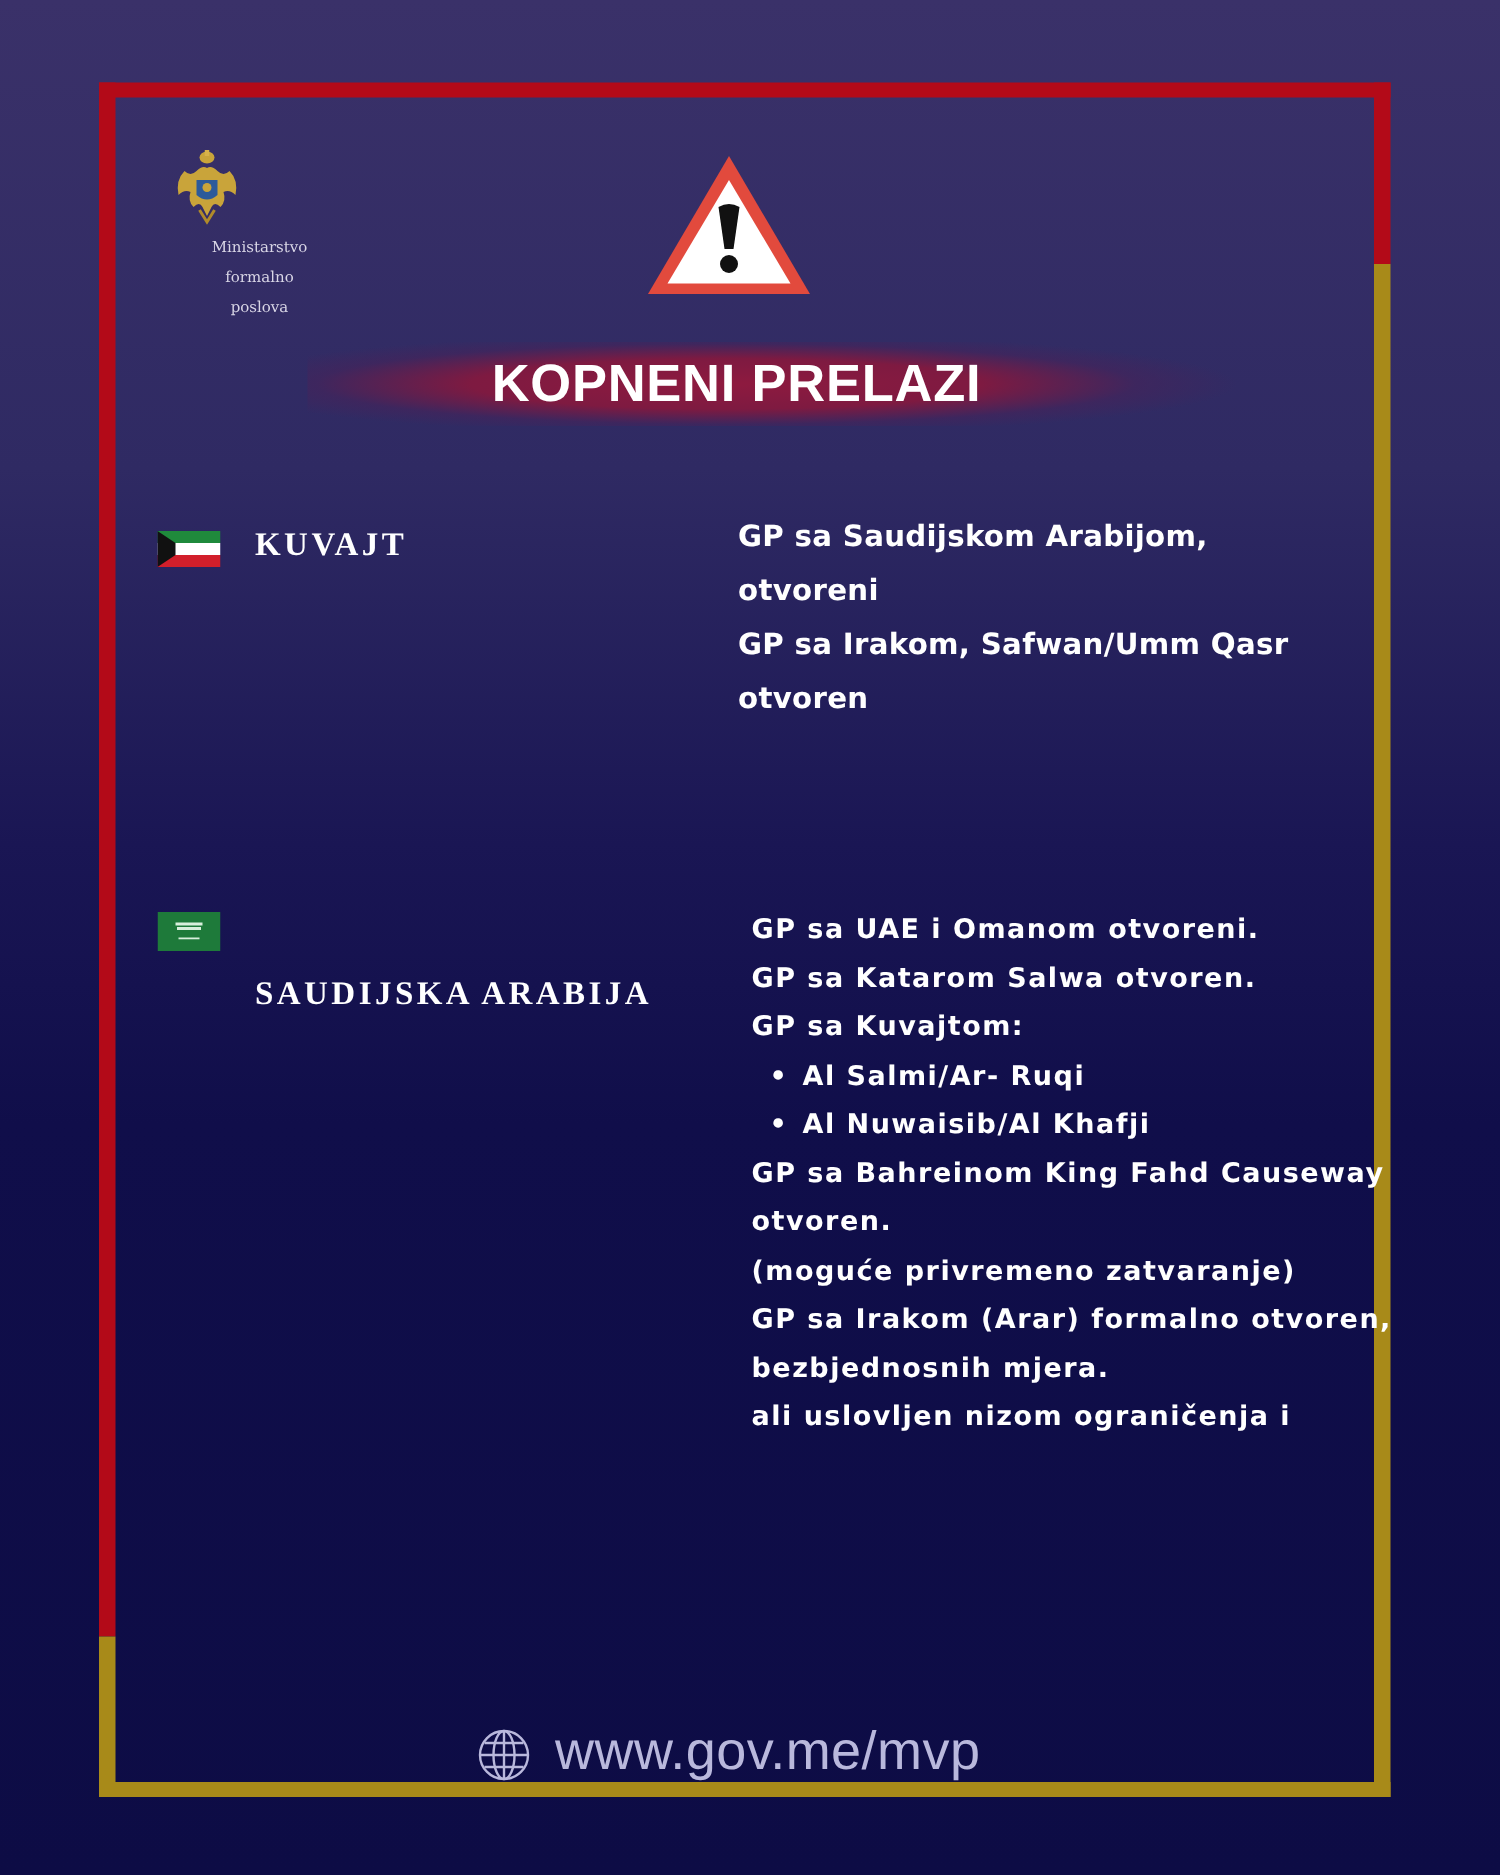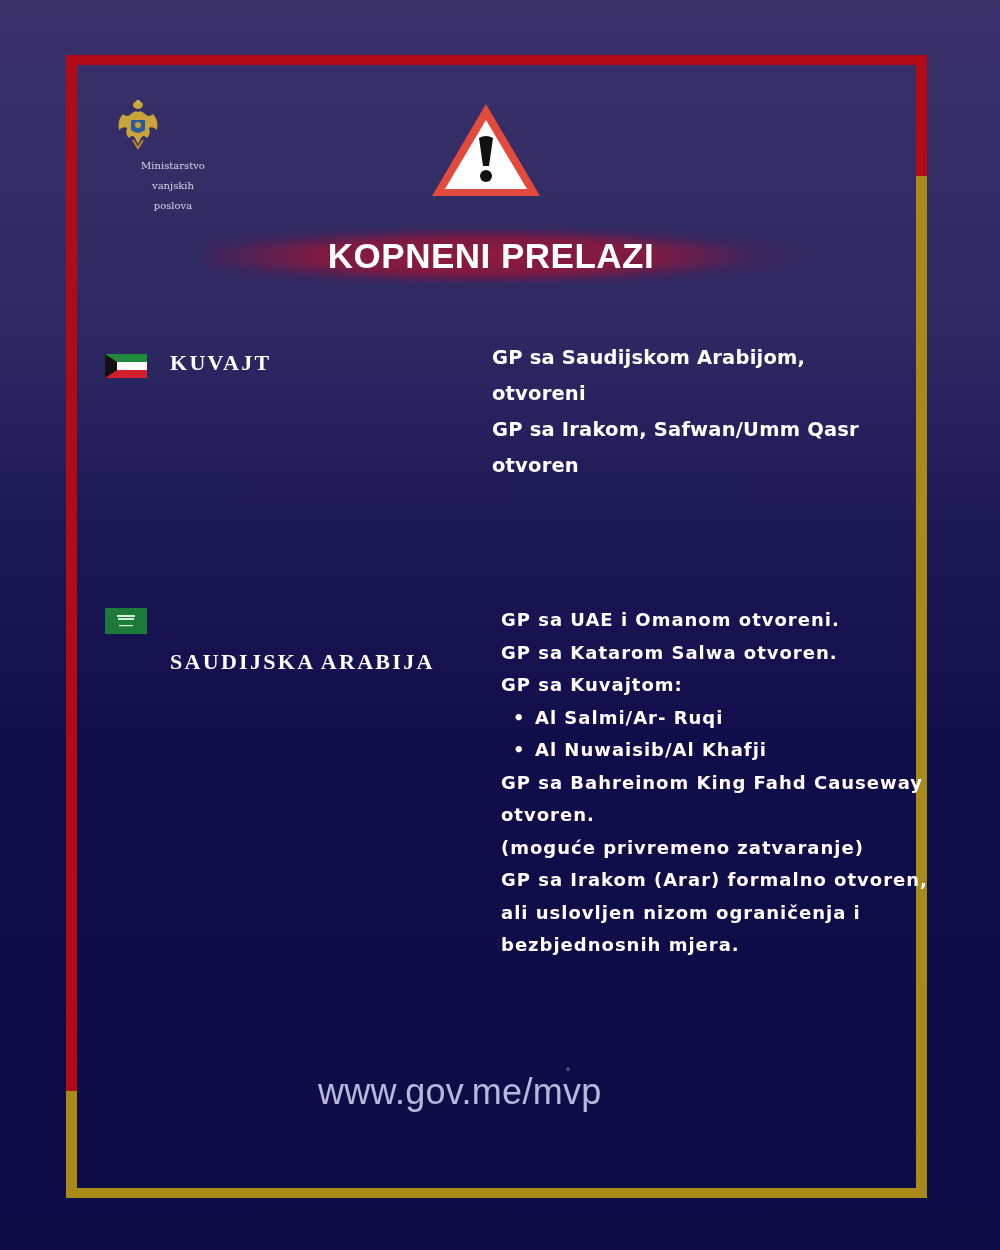--- a/index.html
+++ b/index.html
@@ -39,21 +39,21 @@
   }
   .info {
     position:absolute; font-family:"DejaVu Sans", sans-serif; font-weight:bold; color:#fff;
   }
   .info .line { white-space:nowrap; }
   .kw-info { left:492px; top:340px; font-size:19.5px; line-height:36px; letter-spacing:0.2px; }
   .sa-info { left:501px; top:604px; font-size:18px; line-height:32.5px; letter-spacing:1px; }
   .sa-info .bullet { padding-left:12px; }
   .sa-info .bullet::before { content:"\2022"; display:inline-block; width:22px; }
 
-  .footer { position:absolute; left:318px; top:1067px; height:46px; display:flex; align-items:flex-end;flex-direction:column; }
+  .footer { position:absolute; left:318px; top:1142px; height:46px; display:flex; align-items:flex-end; }
   .footer .globe { width:36px; height:36px; margin-right:16px; }
   .footer .url {
     font-family:"Liberation Sans", sans-serif; font-size:36px; color:#b9b8dc; letter-spacing:0.3px;
   }
 </style>
 </head>
 <body>
 
 <div class="frame-seg red" style="left:66px; top:55px; width:861px; height:10px;"></div>
 <div class="frame-seg red" style="left:66px; top:55px; width:11px; height:1036px;"></div>
@@ -66,21 +66,21 @@
   <svg class="crest" viewBox="0 0 46 50">
     <ellipse cx="23" cy="5" rx="5" ry="4" fill="#c9a43a"></ellipse>
     <rect x="21.5" y="0" width="3" height="4" fill="#d8b24a"></rect>
     <path d="M8 14 Q2 20 4 30 Q8 26 12 28 Q10 34 14 38 Q18 34 20 38 L23 44 L26 38 Q28 34 32 38 Q36 34 34 28 Q38 26 42 30 Q44 20 38 14 Q34 18 30 14 Q26 10 23 12 Q20 10 16 14 Q12 18 8 14 Z" fill="#c9a43a"></path>
     <path d="M16 20 H30 V30 Q23 36 16 30 Z" fill="#2c5a9a"></path>
     <circle cx="23" cy="25" r="3" fill="#c9a43a"></circle>
     <path d="M18 40 L23 48 L28 40" stroke="#b08a2a" stroke-width="2" fill="none"></path>
   </svg>
   <div class="org">
     <div>Ministarstvo</div>
-    <div>vanjskih</div>
+    <div>formalno</div>
     <div>poslova</div>
   </div>
 </div>
 
 <svg class="warn" viewBox="0 0 116 100">
   <polygon points="58,4 112,96 4,96" fill="#e24a3d"></polygon>
   <polygon points="58,20 99,89 17,89" fill="#ffffff"></polygon>
   <path d="M51 38 Q58 34 65 38 L61 66 H55 Z" fill="#111111"></path>
   <circle cx="58" cy="76" r="6" fill="#111111"></circle>
 </svg>
@@ -112,22 +112,22 @@
 <div class="info sa-info">
   <div class="line">GP sa UAE i Omanom otvoreni.</div>
   <div class="line">GP sa Katarom Salwa otvoren.</div>
   <div class="line">GP sa Kuvajtom:</div>
   <div class="line bullet">Al Salmi/Ar- Ruqi</div>
   <div class="line bullet">Al Nuwaisib/Al Khafji</div>
   <div class="line">GP sa Bahreinom King Fahd Causeway</div>
   <div class="line">otvoren.</div>
   <div class="line">(moguće privremeno zatvaranje)</div>
   <div class="line">GP sa Irakom (Arar) formalno otvoren,</div>
+  <div class="line">bezbjednosnih mjera.</div>
   <div class="line">ali uslovljen nizom ograničenja i</div>
-  <div class="line">bezbjednosnih mjera.</div>
 </div>
 
 <div class="footer">
   <svg class="globe" viewBox="0 0 36 36" fill="none" stroke="#b9b8dc" stroke-width="1.6">
     <circle cx="18" cy="18" r="16"></circle>
     <ellipse cx="18" cy="18" rx="7" ry="16"></ellipse>
     <line x1="18" y1="2" x2="18" y2="34"></line>
     <line x1="2" y1="18" x2="34" y2="18"></line>
     <path d="M5 10 H31"></path>
     <path d="M5 26 H31"></path>

